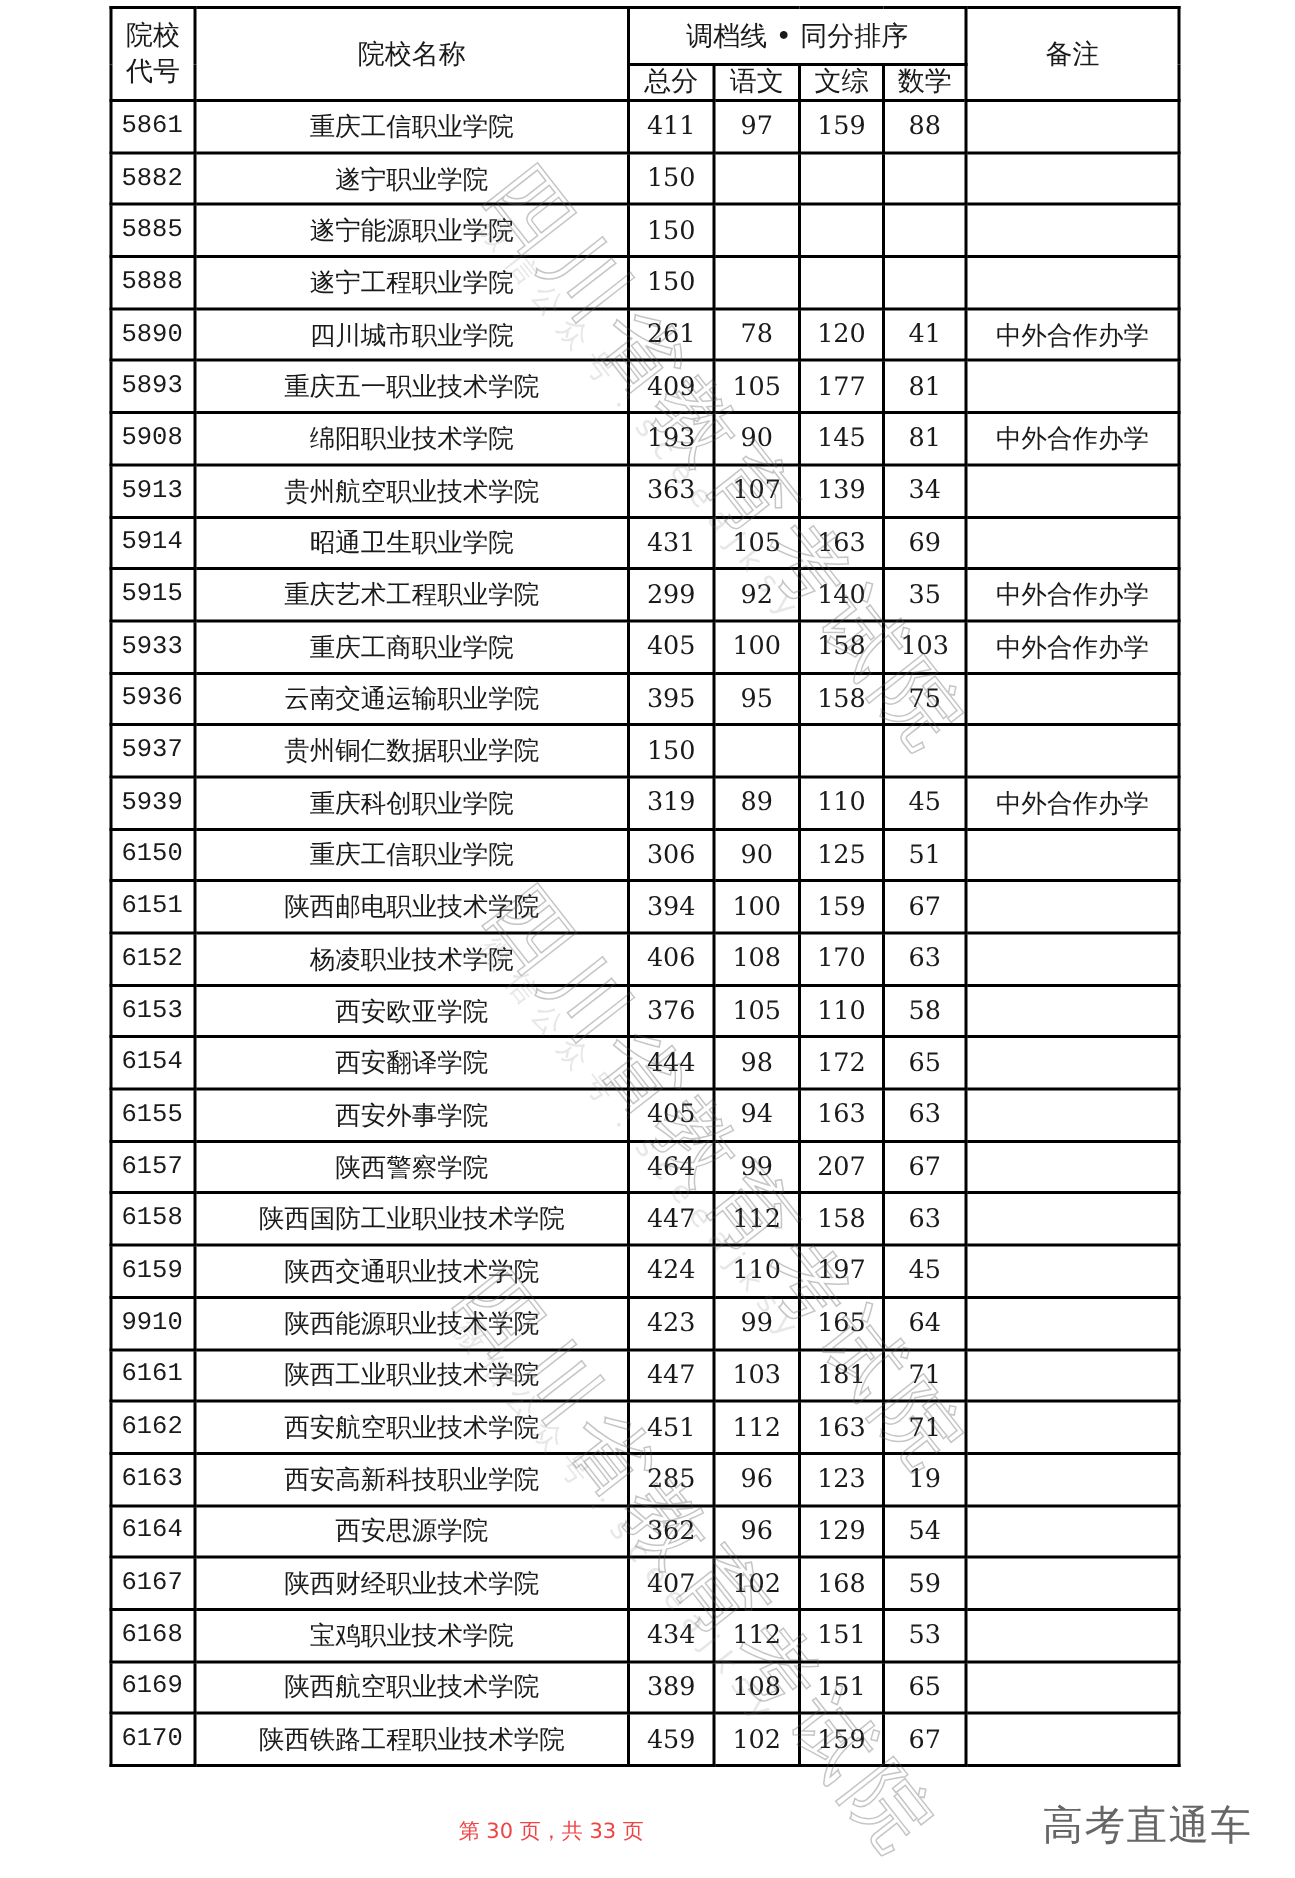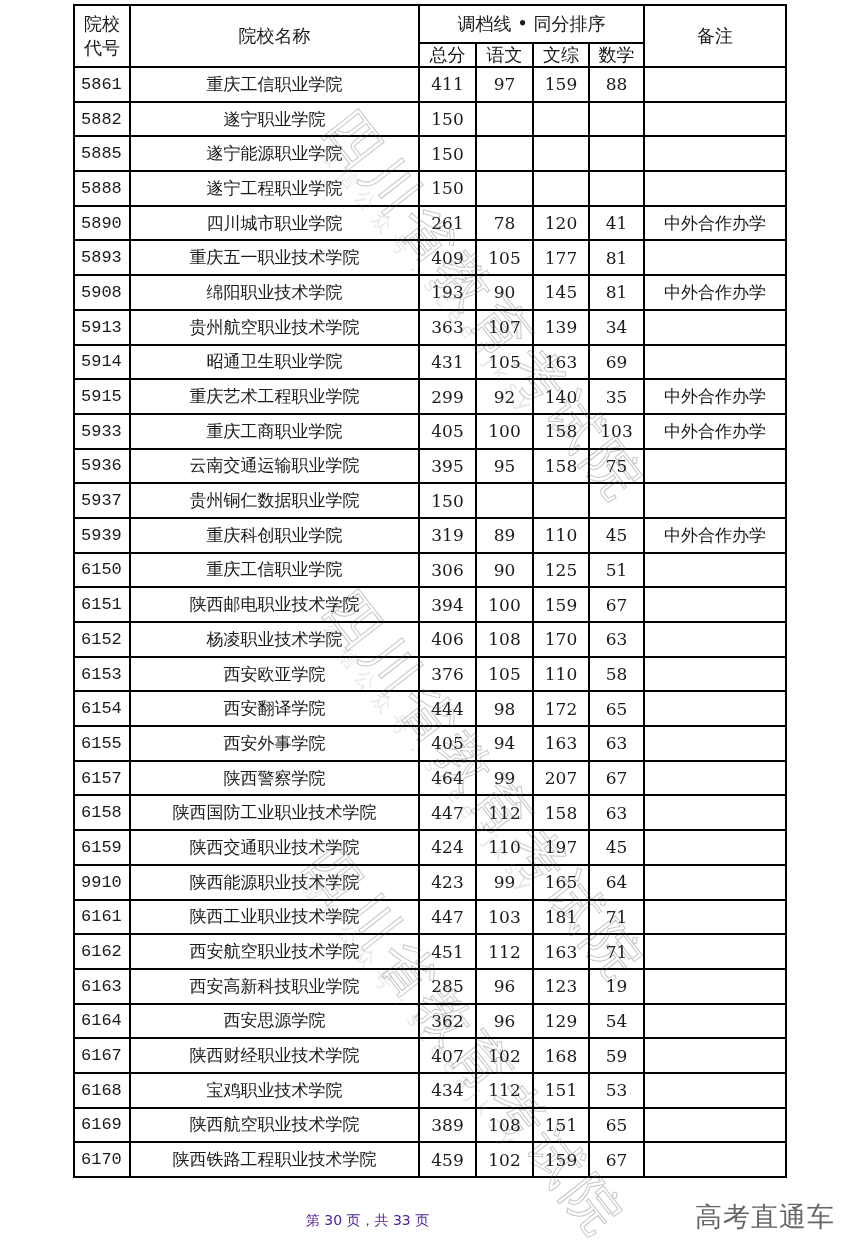--- a/index.html
+++ b/index.html
@@ -9,21 +9,21 @@
                border-collapse:collapse; table-layout:fixed; }
   table.grid td, table.grid th { border:2px solid #000; padding:0; text-align:center;
                vertical-align:middle; font-weight:normal; font-size:17px; overflow:hidden; white-space:nowrap; }
   table.grid th { font-size:18px; }
   table.grid td.code { text-align:left; padding-left:6px;font-family:Liberation Mono, monospace; }
   th.code-h { line-height:24px; }
   tr.h1 th { height:36px; }
   tr.h2 th { height:22px; line-height:20px;border-radius:10px; }
   tr.row td { height:32.7px; }
   .footer { position:absolute; left:0; width:735px; top:1212px; text-align:center;
-            font-family:"DejaVu Sans","Liberation Sans",sans-serif; font-size:14px; color:#4c1d95; }
+            font-family:"DejaVu Sans","Liberation Sans",sans-serif; font-size:14px; color:#ef4444; }
   .brand { position:absolute; right:28px; top:1199px; font-family:"DejaVu Sans","Liberation Sans",sans-serif;
            font-size:27px; color:#666; letter-spacing:1px; }
   .wm { position:absolute; pointer-events:none; color:rgba(120,120,120,0.18);
         font-family:"DejaVu Sans","Liberation Sans",sans-serif; transform:rotate(52deg); transform-origin:left top; white-space:nowrap; }
   .wm.big { font-size:54px; -webkit-text-stroke:1px rgba(90,90,90,0.35); color:transparent; letter-spacing:6px; }
   .wm.small { font-size:20px; letter-spacing:8px; }
 </style>
 </head>
 <body>
 

